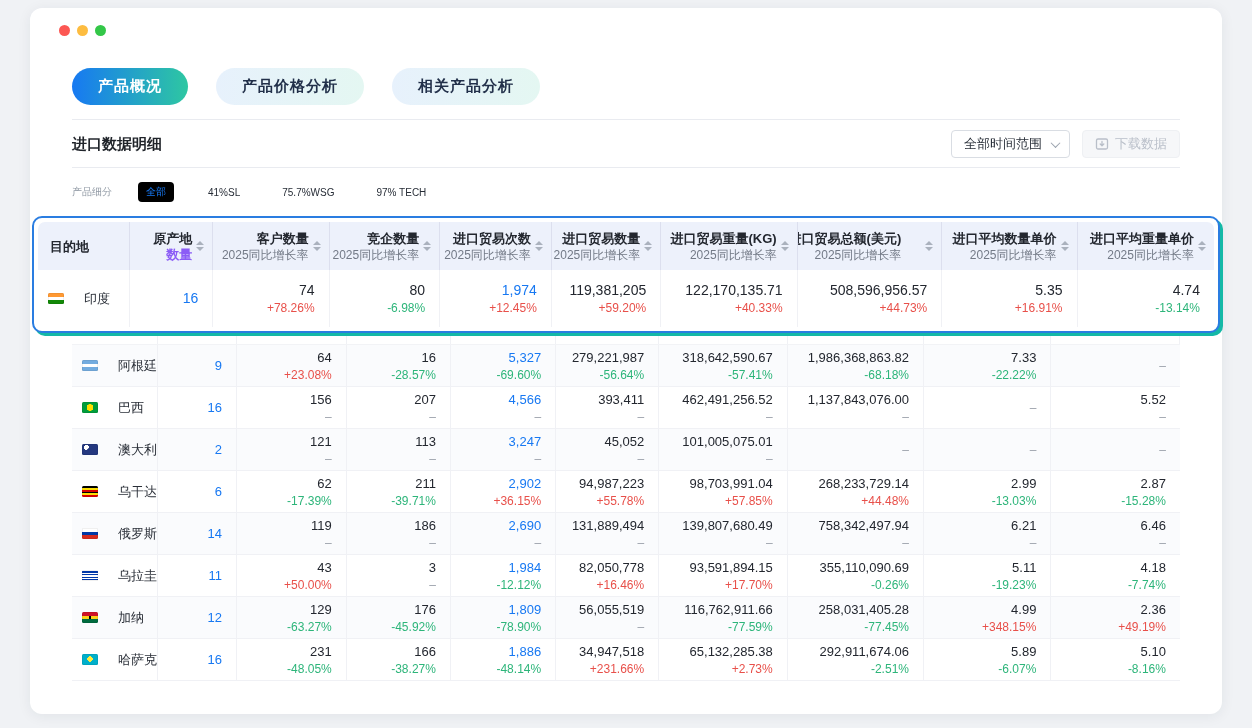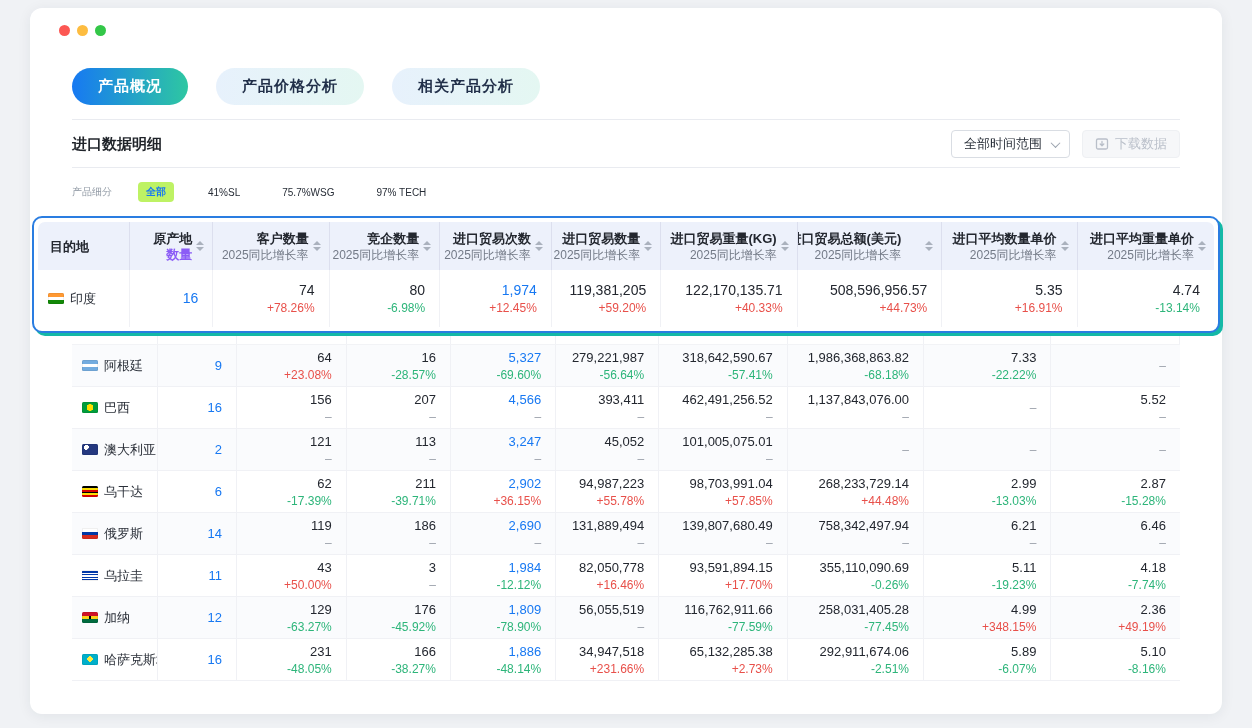--- a/index.html
+++ b/index.html
@@ -35,21 +35,21 @@
   .chev { width:7px; height:7px; border-right:1.5px solid #9aa2ad; border-bottom:1.5px solid #9aa2ad;
     transform:rotate(45deg) translate(-1px,-1px); }
   .dl-btn { display:flex; align-items:center; gap:6px; height:28px; padding:0 12px;
     background:#f6f7f9; border:1px solid #eef0f3; border-radius:4px;
     font-size:13px; color:#b9bfc9; cursor:not-allowed; font-family:inherit; }
 
   
   .filter-row { display:flex; align-items:center; gap:26px; margin-top:13px; height:22px; font-size:10px; }
   .filter-label { color:#9099a4; }
   .f-opt { color:#262c36; cursor:pointer; padding:3px 8px; border-radius:4px; }
-  .f-opt.active { color:#1778f2; background:#bef264; font-weight:bold; }
+  .f-opt.active { color:#1778f2; background:#000000; font-weight:normal; }
 
   
   .hl-box { margin:13px -40px 0 -40px; background:#fff; border:2px solid #2a7de1;
     border-radius:10px; box-shadow:3px 3px 0 #14b8a6; padding:4px; }
   .header-row { display:flex; height:48px; background:#edf1fb; border-radius:7px 7px 0 0; }
   .hcell { display:flex; align-items:center; justify-content:flex-end; gap:4px;
     padding:0 8px; border-right:1px solid #dcdfee; cursor:pointer; overflow:hidden; }
   .hcell:last-child { border-right:none; }
   .hcell.left { justify-content:flex-start; padding-left:12px; }
   .htext { text-align:right; }
@@ -59,21 +59,21 @@
   .sort { display:inline-flex; flex-direction:column; gap:2px; flex:none; }
   .sort b { width:0; height:0; border-left:4px solid transparent; border-right:4px solid transparent; }
   .sort .u { border-bottom:4px solid #aab1bd; }
   .sort .d { border-top:4px solid #aab1bd; }
 
   
   .trow { display:flex; height:42px; border-bottom:1px solid #f0f1f5; background:#fff; }
   .trow.india { height:57px; border-bottom:none; }
   .cell { display:flex; border-right:1px solid #f0f1f5; overflow:hidden; }
   .trow .cell:last-child { border-right:none; }
-  .cell.country { align-items:center; gap:6px; padding-left:10px; white-space:nowrap;
+  .cell.country { align-items:center; gap:20px; padding-left:10px; white-space:nowrap;
     font-size:13px; color:#2a2f38; }
   .cell.num { flex-direction:column; align-items:flex-end; justify-content:center; padding-right:14px; }
   .val { font-size:13px; color:#23272f; line-height:18px; white-space:nowrap; }
   .india .val { font-size:14px; line-height:19px; }
   .g { font-size:12px; line-height:16px; white-space:nowrap; }
   .g.up { color:#e8504a; } .g.down { color:#2db57a; } .g.flat { color:#9ba1ab; }
   .val.blue { color:#1778f2; }
 
   .body-table { margin-top:3px; }
   .body-table > .trow:nth-child(even) { background:#fafbfd; }

